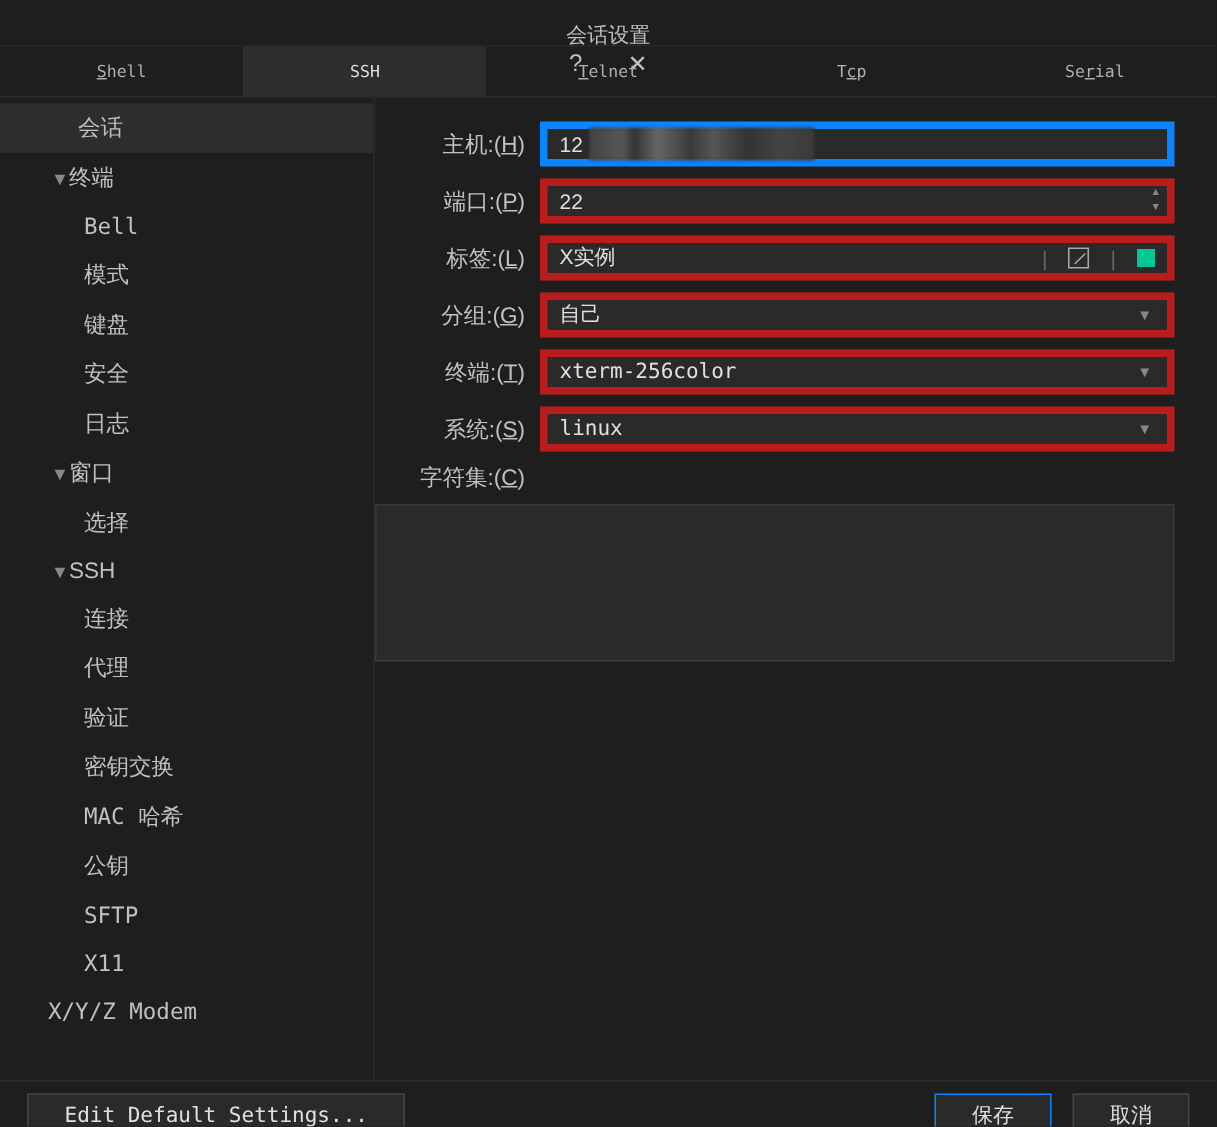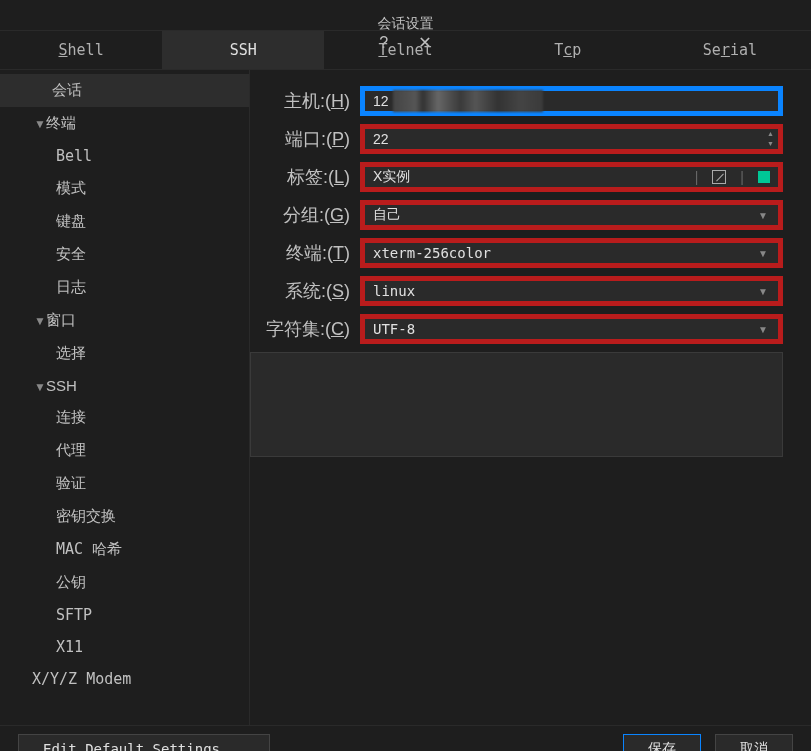--- a/index.html
+++ b/index.html
@@ -47,21 +47,21 @@
 .tabs {
   display: flex;
   background: #1e1e1e;
   border-bottom: 1px solid #2a2a2a;
 }
 .tab {
   flex: 1;
   text-align: center;
   padding: 10px 0;
   font-family: monospace;
-  font-size: 15px;
+  font-size: 11px;
   color: #b0b0b0;
   cursor: pointer;
 }
 .tab.active {
   background: #2d2d2d;
   color: #e0e0e0;
 }
 .tab .underline-char {
   text-decoration: underline;
 }
@@ -103,21 +103,21 @@
   align-items: center;
   margin-bottom: 8px;
 }
 .form-row.tall {
   align-items: flex-start;
 }
 .form-label {
   width: 110px;
   text-align: right;
   padding-right: 10px;
-  font-size: 18px;
+  font-size: 15px;
 }
 .shortcut {
   text-decoration: underline;
 }
 .form-control {
   flex: 1;
   background: #2a2a2a;
   border: 5px solid #b91c1c;
   color: #e0e0e0;
   height: 30px;
@@ -314,23 +314,20 @@
       </div>
     </div>
     <div class="form-row">
       <div class="form-label"><span>系统:(</span><span class="shortcut">S</span><span>)</span></div>
       <div class="form-control select">
         <span style="font-family:monospace;">linux</span>
       </div>
     </div>
     <div class="form-row">
       <div class="form-label"><span>字符集:(</span><span class="shortcut">C</span><span>)</span></div>
-      <div class="form-control select">
-        <span style="font-family:monospace;">UTF-8</span>
-      </div>
     </div>
     <div class="form-row tall">
       <div class="textarea"></div>
     </div>
   </div>
 </div>
 
 <div class="footer">
   <div class="btn">Edit Default Settings...</div>
   <div class="spacer"></div>

